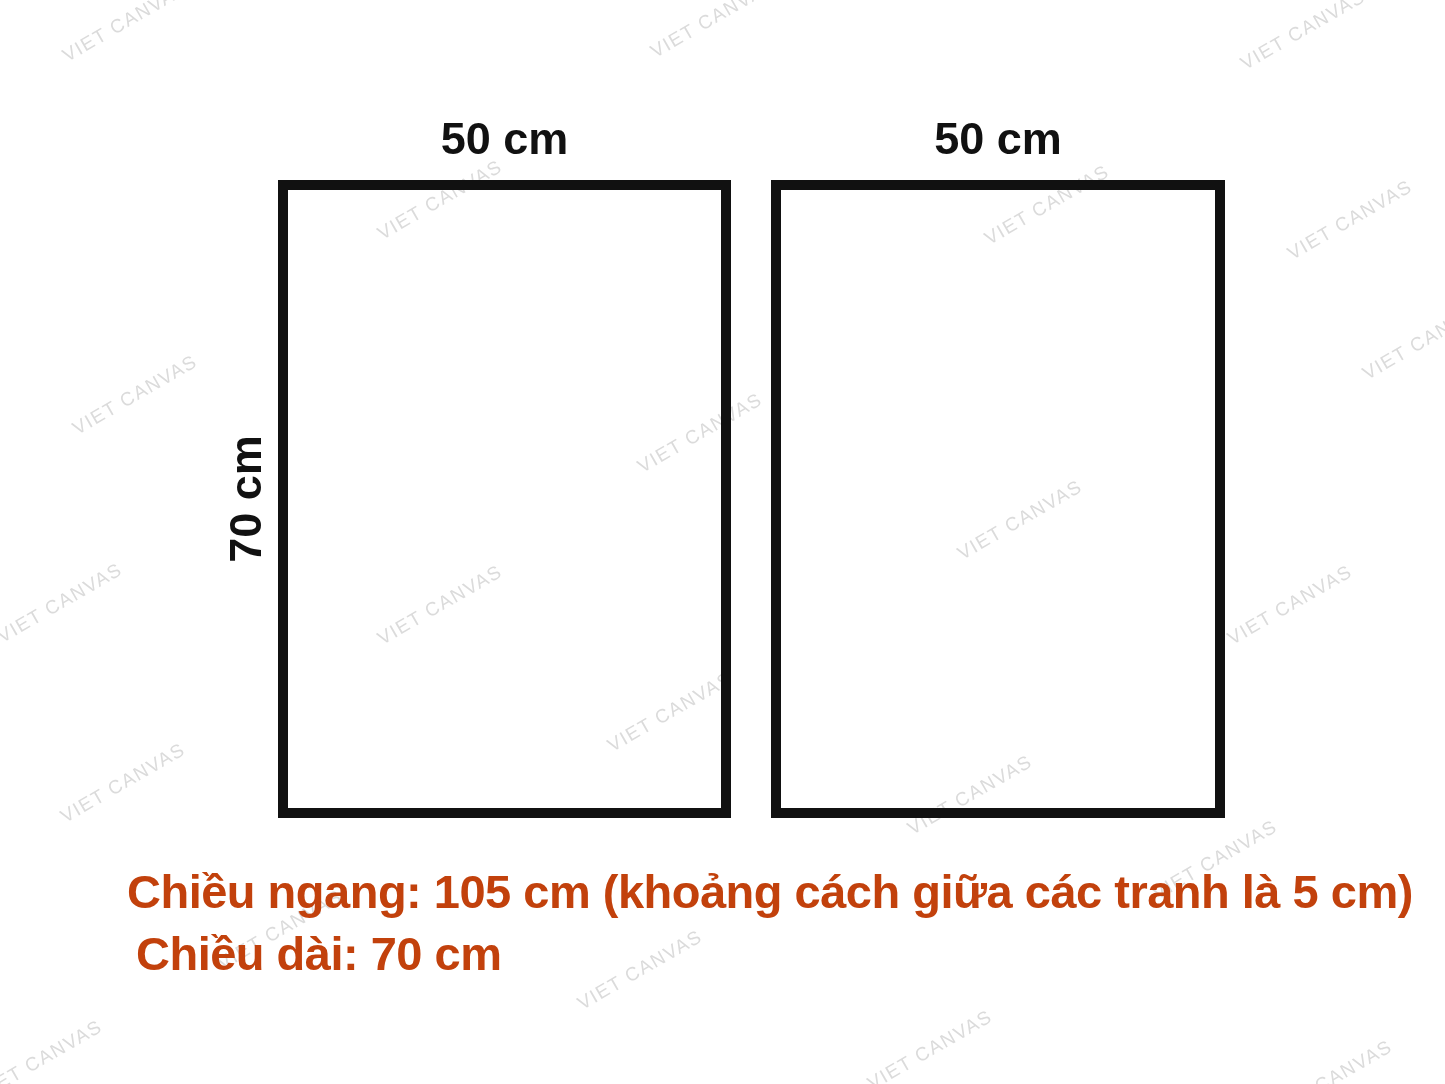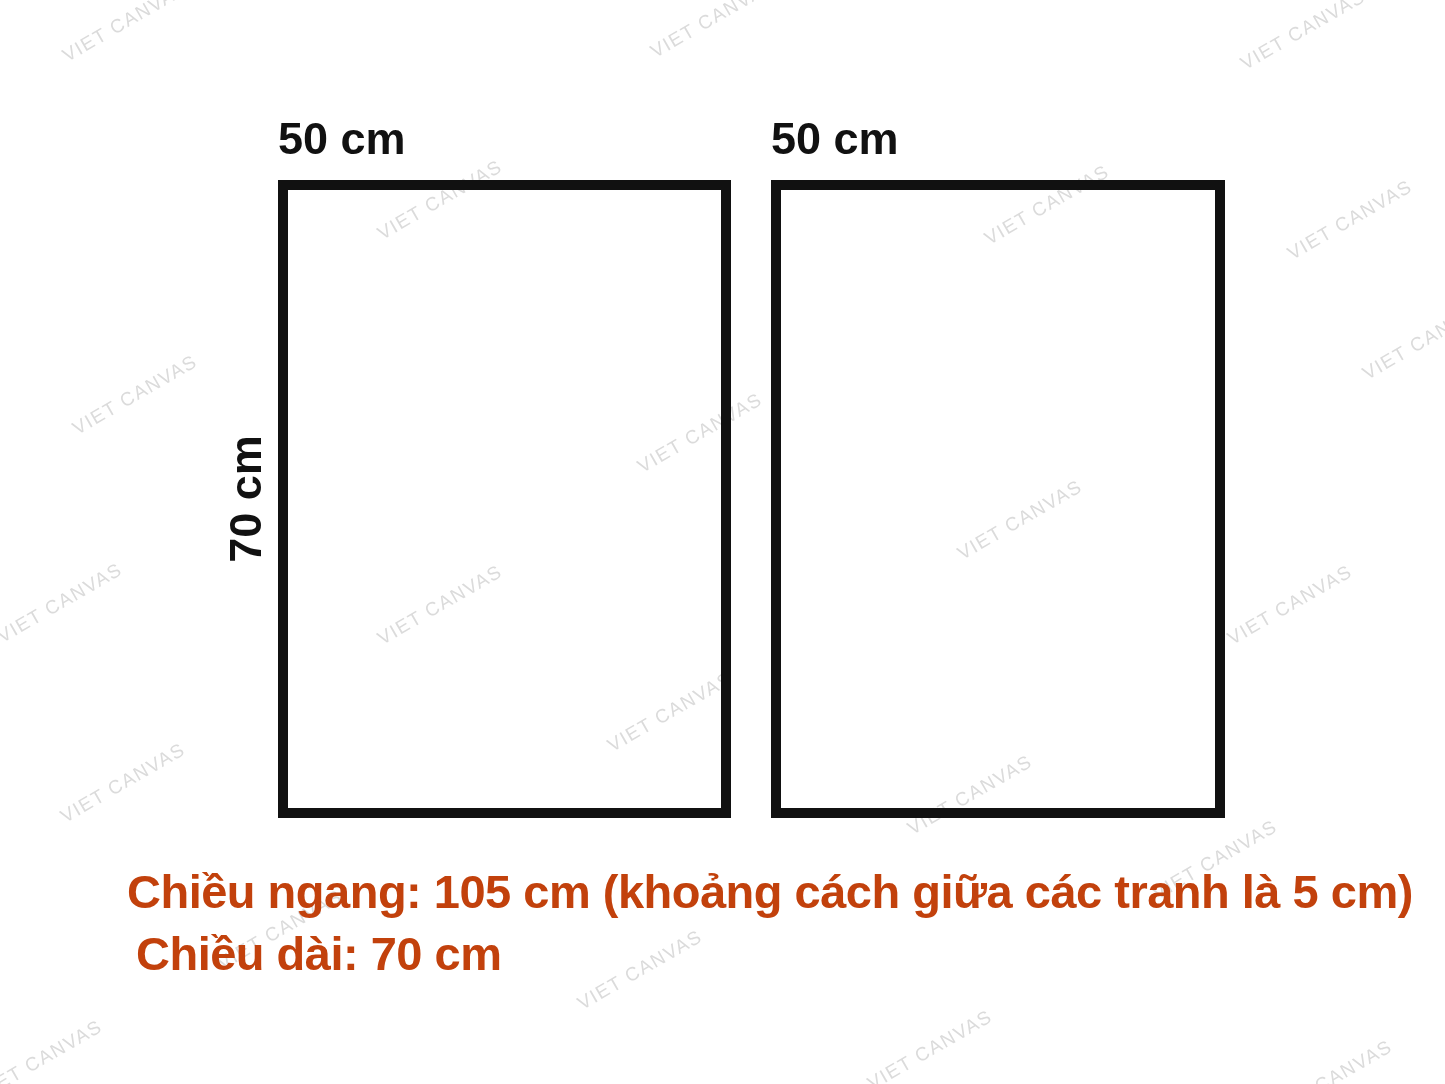--- a/index.html
+++ b/index.html
@@ -44,21 +44,21 @@
     background: transparent;
   }
   #frame-left  { left: 278px; width: 453px; }
   #frame-right { left: 771px; width: 454px; }
   .width-label {
     position: absolute;
     top: 116px;
     font-size: 45px;
     font-weight: 700;
     color: #111111;
-    text-align: left;
+    text-align: center;
     line-height: 1;
     white-space: nowrap;
   }
   #width-label-left  { left: 278px; width: 453px; }
   #width-label-right { left: 771px; width: 454px; }
   .height-label {
     position: absolute;
     left: 245px;
     top: 499px;
     font-size: 45px;

